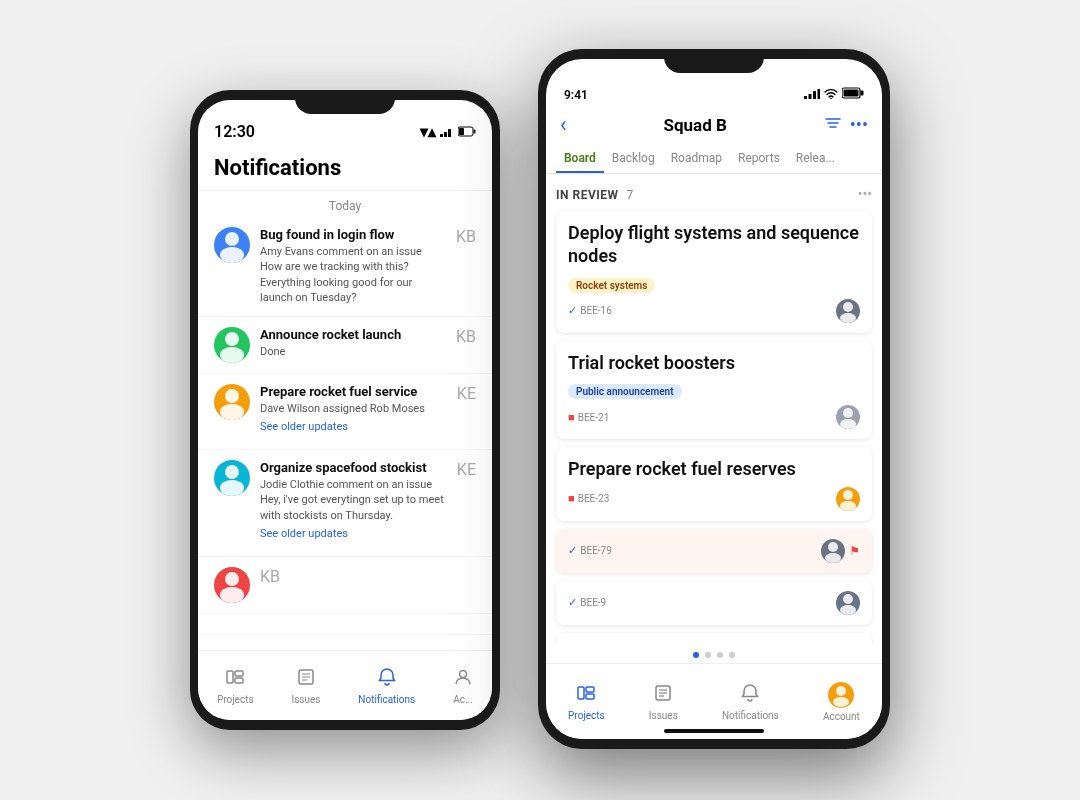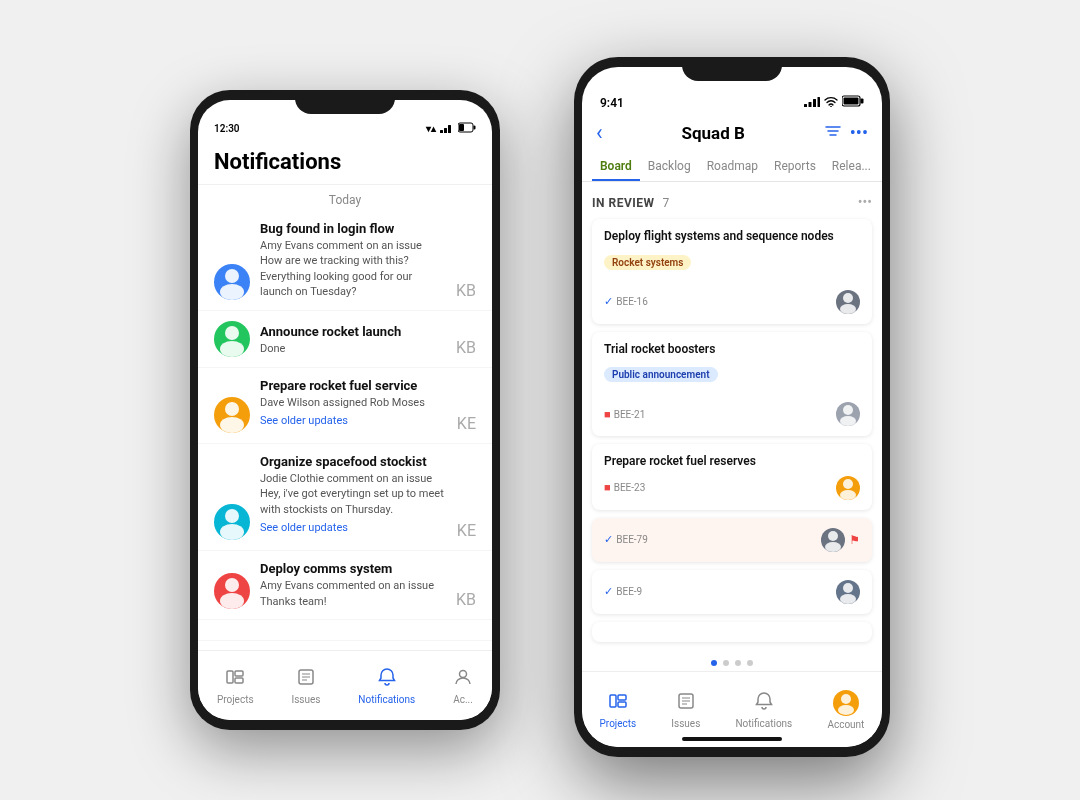--- a/index.html
+++ b/index.html
@@ -39,21 +39,21 @@
       border-radius: 32px;
       overflow: hidden;
     }
 
     
     .p1-statusbar {
       display: flex;
       justify-content: space-between;
       align-items: center;
       padding: 22px 16px 6px;
-      font-size: 10px;
+      font-size: 16px;
       font-weight: 600;
       color: #000;
     }
     .p1-statusbar-right {
       display: flex;
       align-items: center;
       gap: 4px;
     }
 
     
@@ -76,21 +76,21 @@
       text-align: center;
     }
 
     
     .p1-list {
       overflow-y: auto;
       height: calc(100% - 180px);
     }
     .p1-notif {
       display: flex;
-      align-items: flex-end;
+      align-items: flex-start;
       padding: 10px 16px;
       border-bottom: 1px solid #f5f5f5;
       gap: 10px;
     }
     .p1-avatar {
       width: 36px;
       height: 36px;
       border-radius: 50%;
       flex-shrink: 0;
       display: flex;
@@ -149,22 +149,22 @@
     }
     .p1-nav-item.active { color: #2563eb; }
     .p1-nav-icon {
       font-size: 18px;
     }
 
     
     .phone2 {
       position: absolute;
       right: 0;
-      top: 17px;
-      width: 316px;
+      top: 9px;
+      width: 352px;
       height: 700px;
       background: #1a1a1a;
       border-radius: 44px;
       box-shadow: 0 25px 70px rgba(0,0,0,0.5);
       z-index: 2;
     }
     .phone2-screen {
       position: absolute;
       top: 10px; left: 8px; right: 8px; bottom: 10px;
       background: #fff;
@@ -278,33 +278,33 @@
       background: #fff;
       border-radius: 8px;
       padding: 10px 12px;
       margin-bottom: 8px;
       box-shadow: 0 1px 4px rgba(0,0,0,0.1);
     }
     .p2-card.highlighted {
       background: #fff5f0;
     }
     .p2-card-title {
-      font-size: 12px;
+      font-size: 18px;
       font-weight: 600;
       color: #111;
       margin-bottom: 6px;
       line-height: 1.3;
     }
     .p2-badge {
       display: inline-block;
       padding: 2px 8px;
       border-radius: 12px;
       font-size: 10px;
       font-weight: 600;
-      margin-bottom: 20px;
+      margin-bottom: 6px;
     }
     .badge-yellow { background: #fef3c7; color: #92400e; }
     .badge-blue { background: #dbeafe; color: #1e40af; }
 
     .p2-card-footer {
       display: flex;
       align-items: center;
       justify-content: space-between;
     }
     .p2-card-id {
@@ -481,25 +481,20 @@
           </div>
           <div class="p1-notif-key">KE</div>
         </div>
 
         <div class="p1-notif">
           <div class="p1-avatar" style="background:#ef4444;">
             <svg width="36" height="36" viewBox="0 0 36 36">
                 <circle cx="18" cy="12" r="7" fill="#fff" opacity="0.9"></circle>
                 <ellipse cx="18" cy="28" rx="12" ry="8" fill="#fff" opacity="0.9"></ellipse>
               </svg>
-          </div>
-          <div class="p1-notif-content">
-            <div class="p1-notif-title">Deploy comms system</div>
-            <div class="p1-notif-sub">Amy Evans commented on an issue</div>
-            <div class="p1-notif-sub">Thanks team!</div>
           </div>
           <div class="p1-notif-key">KB</div>
         </div>
 
         <div class="p1-notif">
           
           
         </div>
 
       </div>

